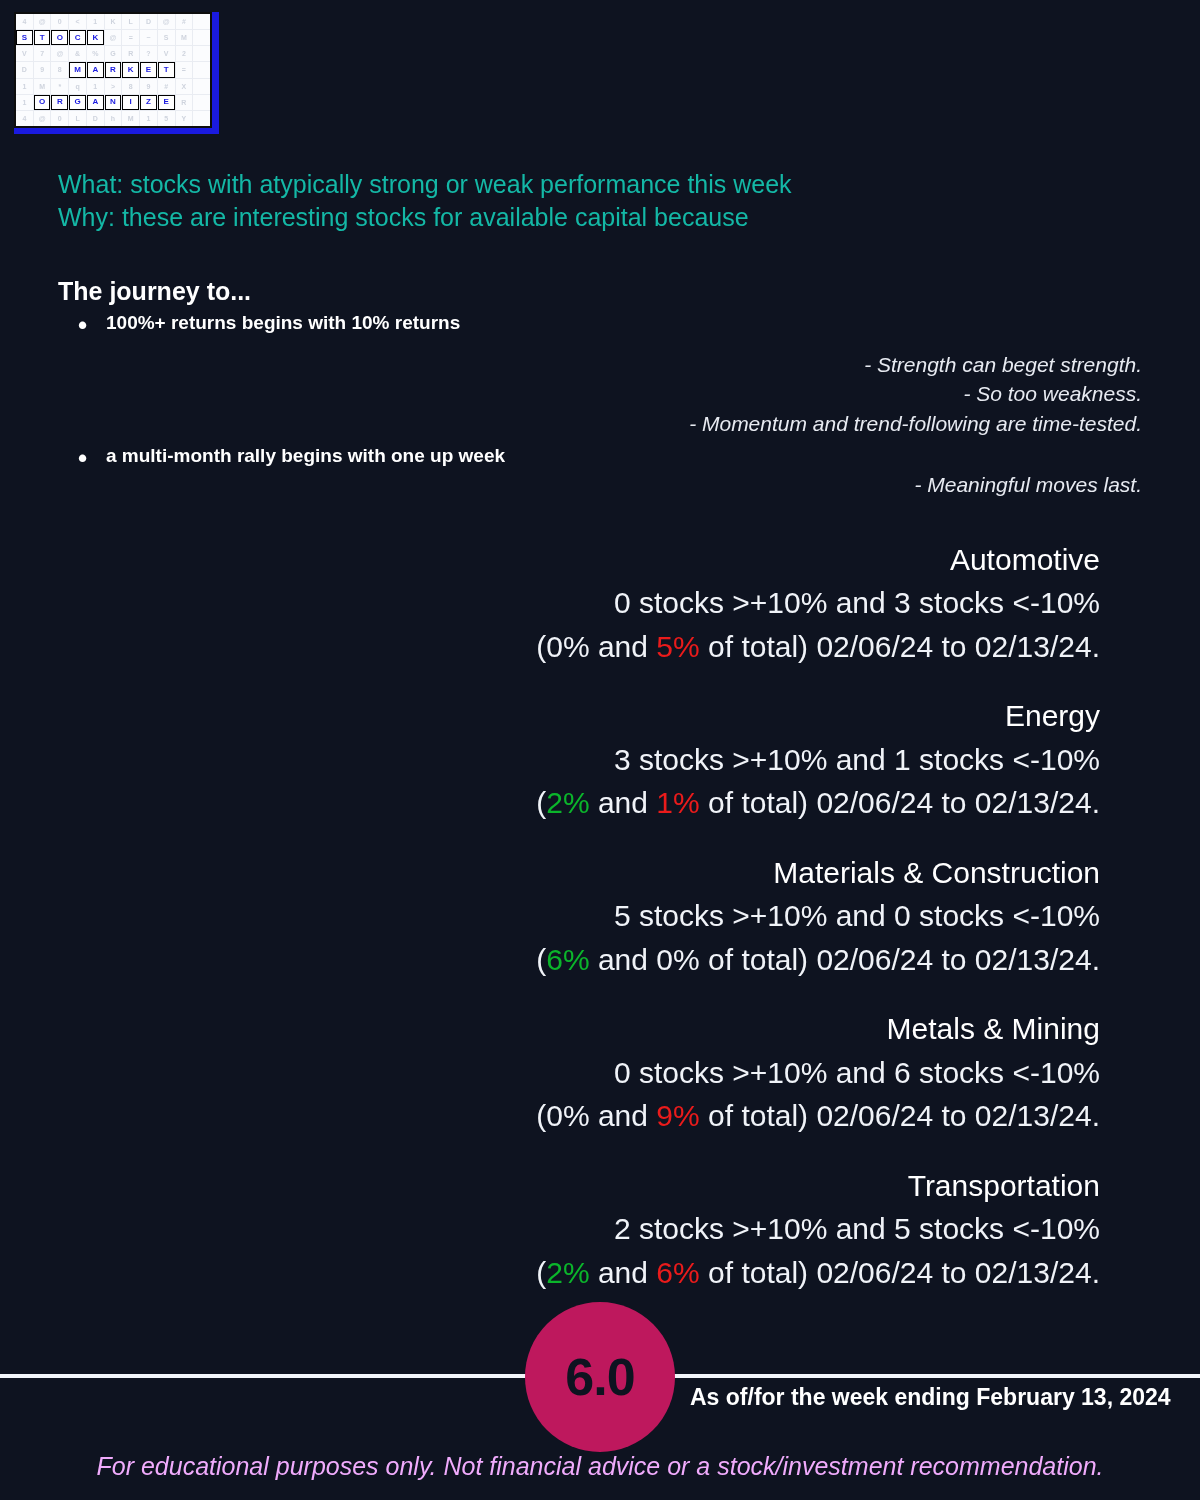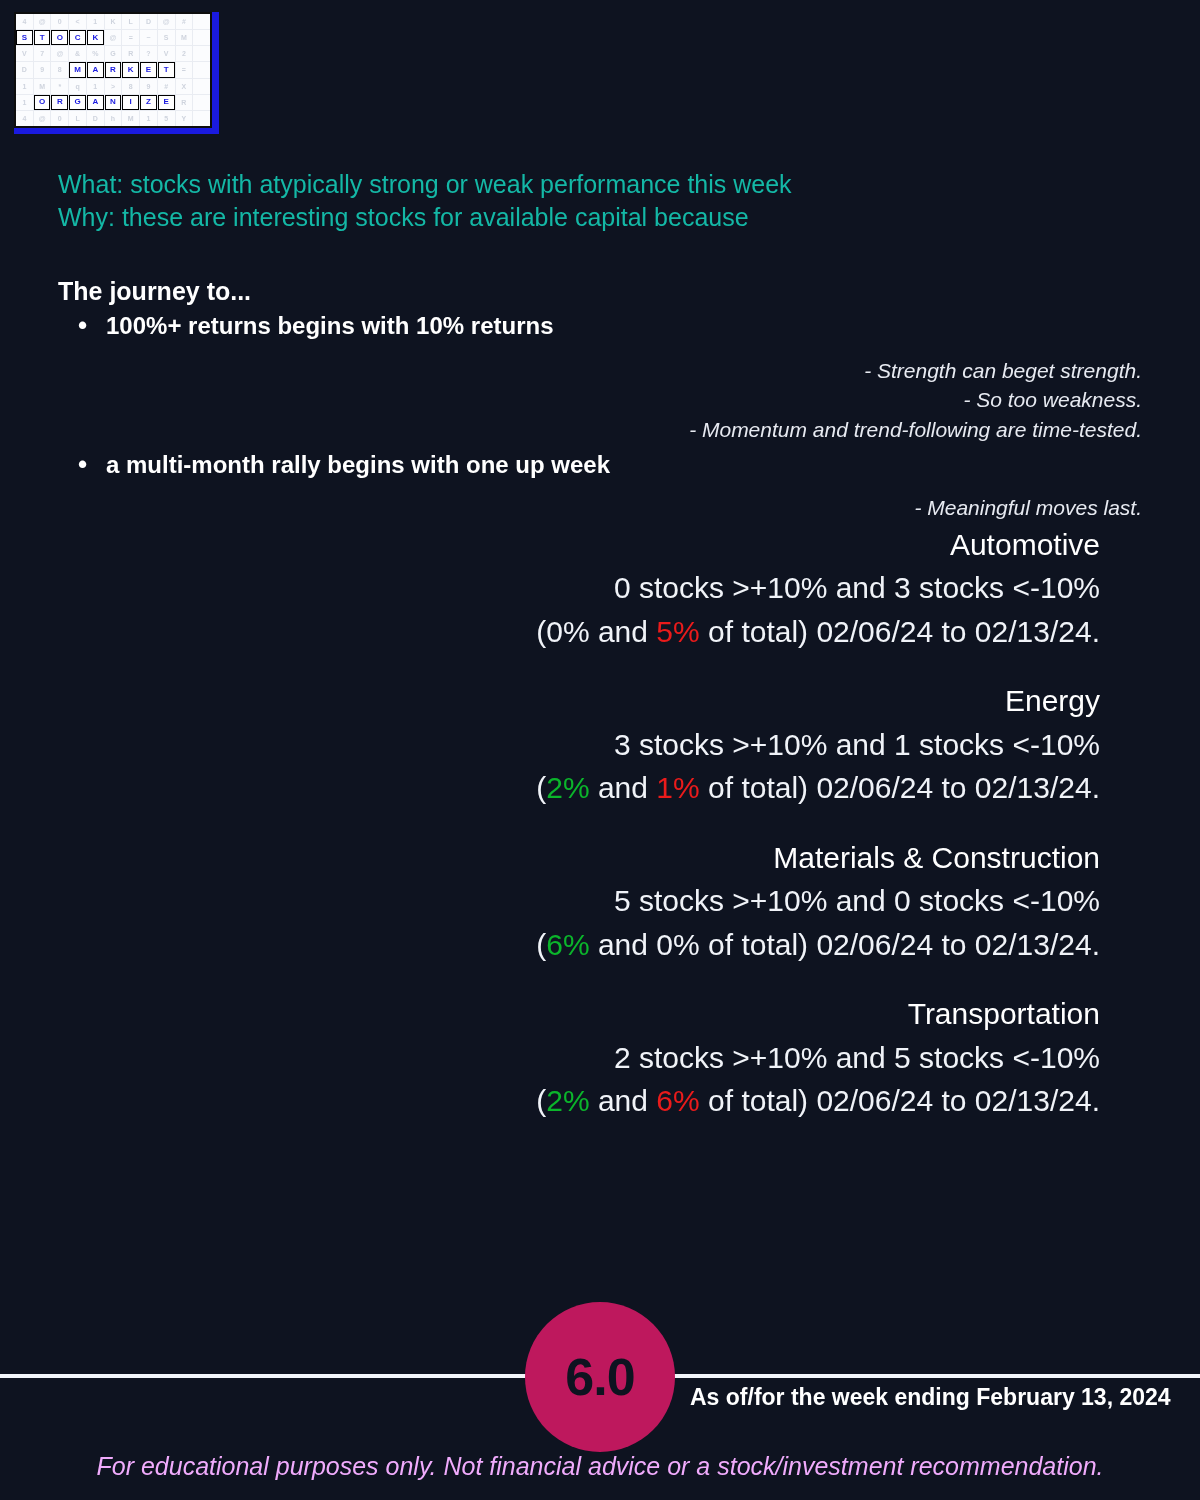--- a/index.html
+++ b/index.html
@@ -107,21 +107,21 @@
     font-weight: bold;
     color: #ffffff;
   }
   .bullets {
     margin: 4px 0 0 0;
     padding: 0;
     list-style: none;
   }
   .bullet {
     margin: 6px 0 0 78px;
-    font-size: 24px;
+    font-size: 19px;
     font-weight: bold;
     color: #ffffff;
     position: relative;
     padding-left: 28px;
   }
   .bullet::before {
     content: "•";
     position: absolute;
     left: 0;
     top: -2px;
@@ -134,20 +134,21 @@
   }
   .quote-line {
     font-size: 21px;
     font-style: italic;
     color: #e7eaf1;
     line-height: 1.42;
   }
 
   
   .sectors {
+    margin-top: 38px;
     text-align: right;
     padding-right: 100px;
   }
   .sector {
     margin-bottom: 26px;
   }
   .sector-name {
     font-size: 30px;
     color: #ffffff;
     line-height: 1.45;
@@ -309,40 +310,45 @@
 <div class="journey-title">The journey to...</div>
 
 <ul class="bullets" id="journey-list">
     <li class="bullet">100%+ returns begins with 10% returns</li>
     <div class="quotes">
       <div class="quote-line">- Strength can beget strength.</div>
       <div class="quote-line">- So too weakness.</div>
       <div class="quote-line">- Momentum and trend-following are time-tested.</div>
     </div>
     <li class="bullet">a multi-month rally begins with one up week</li>
-    <div class="quotes" style="margin-top: 14px;">
+    <div class="quotes" style="margin-top: 3px;">
       <div class="quote-line">- Meaningful moves last.</div>
     </div>
   </ul>
 
 <div class="sectors" id="sector-list">
     <div class="sector">
       <div class="sector-name">Automotive</div>
       <div class="sector-line">0 stocks &gt;+10% and 3 stocks &lt;-10%</div>
       <div class="sector-line"><span>(</span><span>0%</span><span> and </span><span class="neg">5%</span><span> of total) 02/06/24 to 02/13/24.</span></div>
     </div>
     <div class="sector">
       <div class="sector-name">Energy</div>
       <div class="sector-line">3 stocks &gt;+10% and 1 stocks &lt;-10%</div>
       <div class="sector-line"><span>(</span><span class="pos">2%</span><span> and </span><span class="neg">1%</span><span> of total) 02/06/24 to 02/13/24.</span></div>
     </div>
     <div class="sector">
       <div class="sector-name">Materials &amp; Construction</div>
       <div class="sector-line">5 stocks &gt;+10% and 0 stocks &lt;-10%</div>
       <div class="sector-line"><span>(</span><span class="pos">6%</span><span> and </span><span>0%</span><span> of total) 02/06/24 to 02/13/24.</span></div>
+    </div>
+    <div class="sector">
+      <div class="sector-name">Metals &amp; Mining</div>
+      <div class="sector-line">0 stocks &gt;+10% and 6 stocks &lt;-10%</div>
+      <div class="sector-line"><span>(</span><span>0%</span><span> and </span><span class="neg">9%</span><span> of total) 02/06/24 to 02/13/24.</span></div>
     </div>
     <div class="sector">
       <div class="sector-name">Transportation</div>
       <div class="sector-line">2 stocks &gt;+10% and 5 stocks &lt;-10%</div>
       <div class="sector-line"><span>(</span><span class="pos">2%</span><span> and </span><span class="neg">6%</span><span> of total) 02/06/24 to 02/13/24.</span></div>
     </div>
   </div>
 
 <div class="footer-rule"></div>
 <div class="badge">

